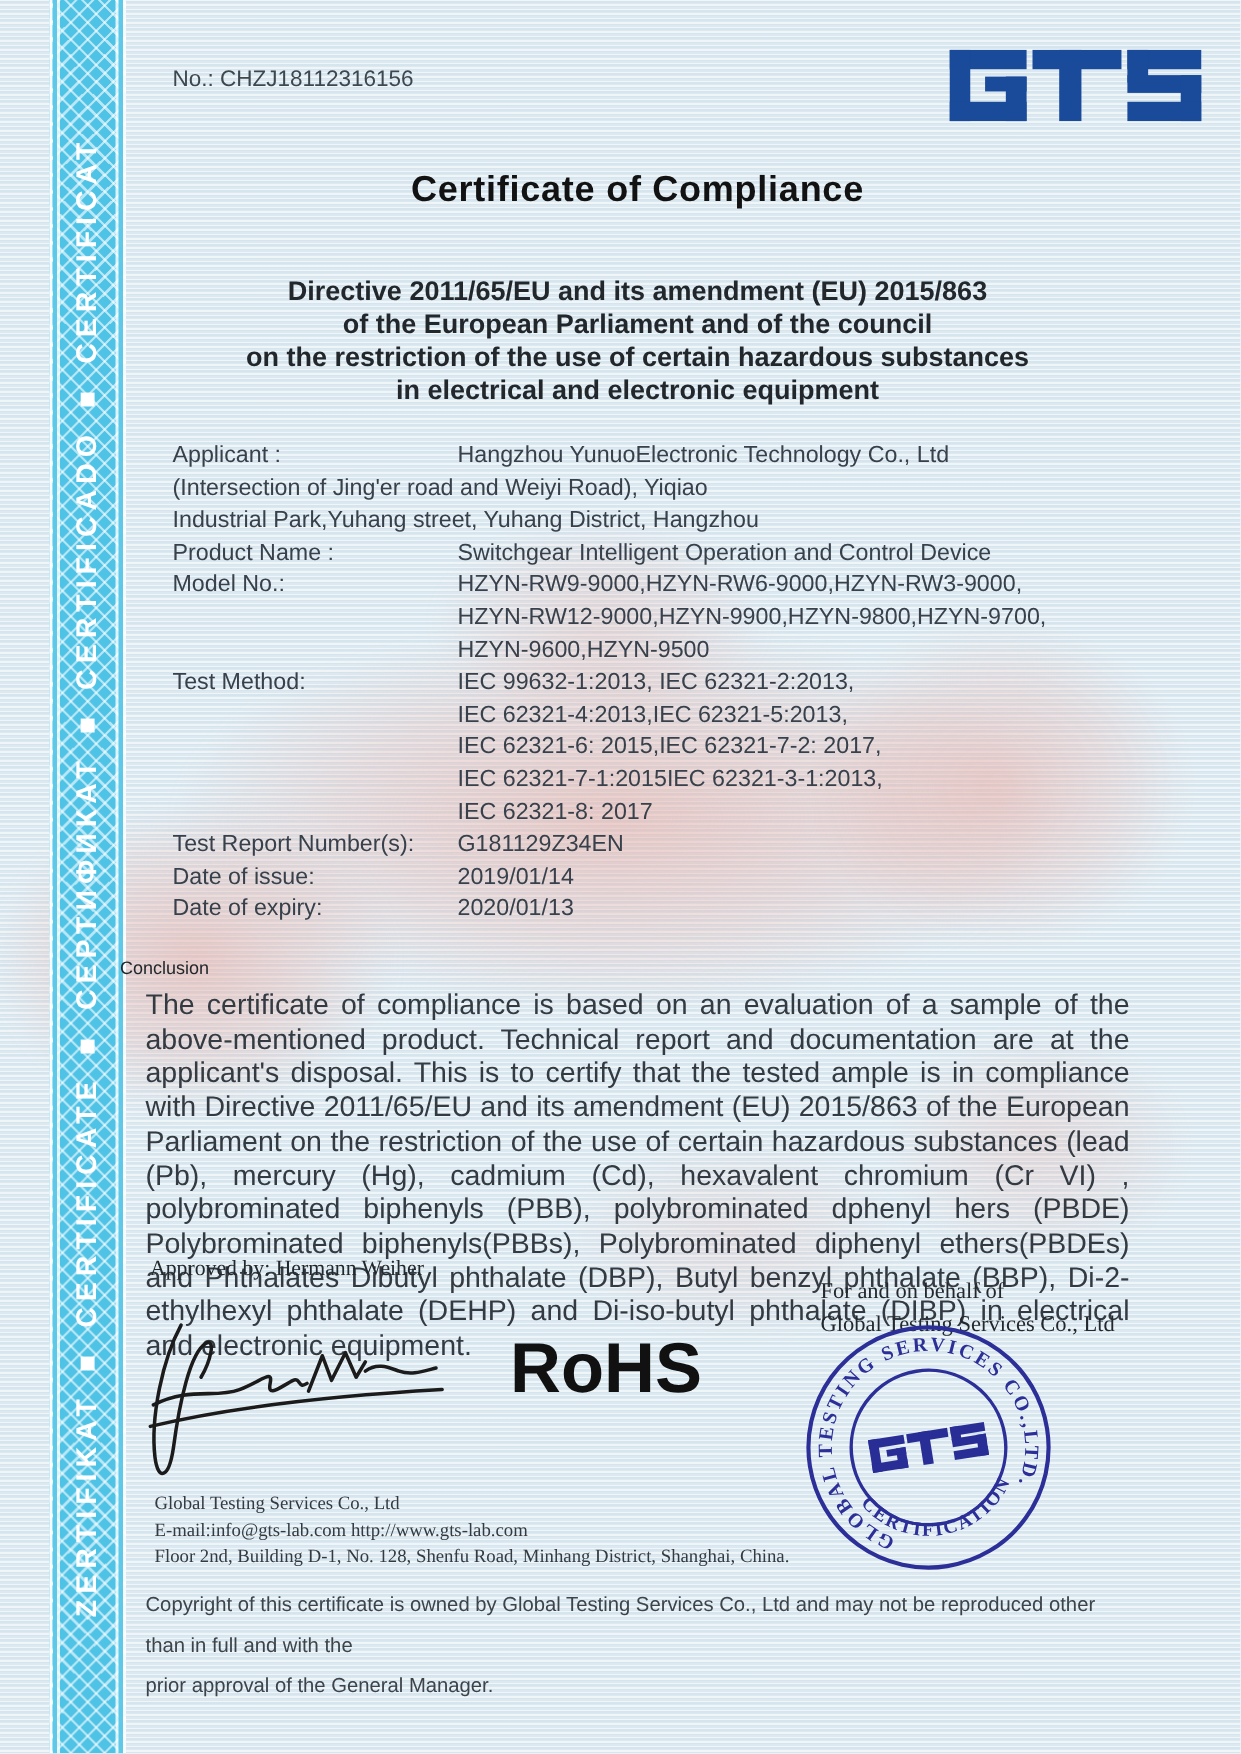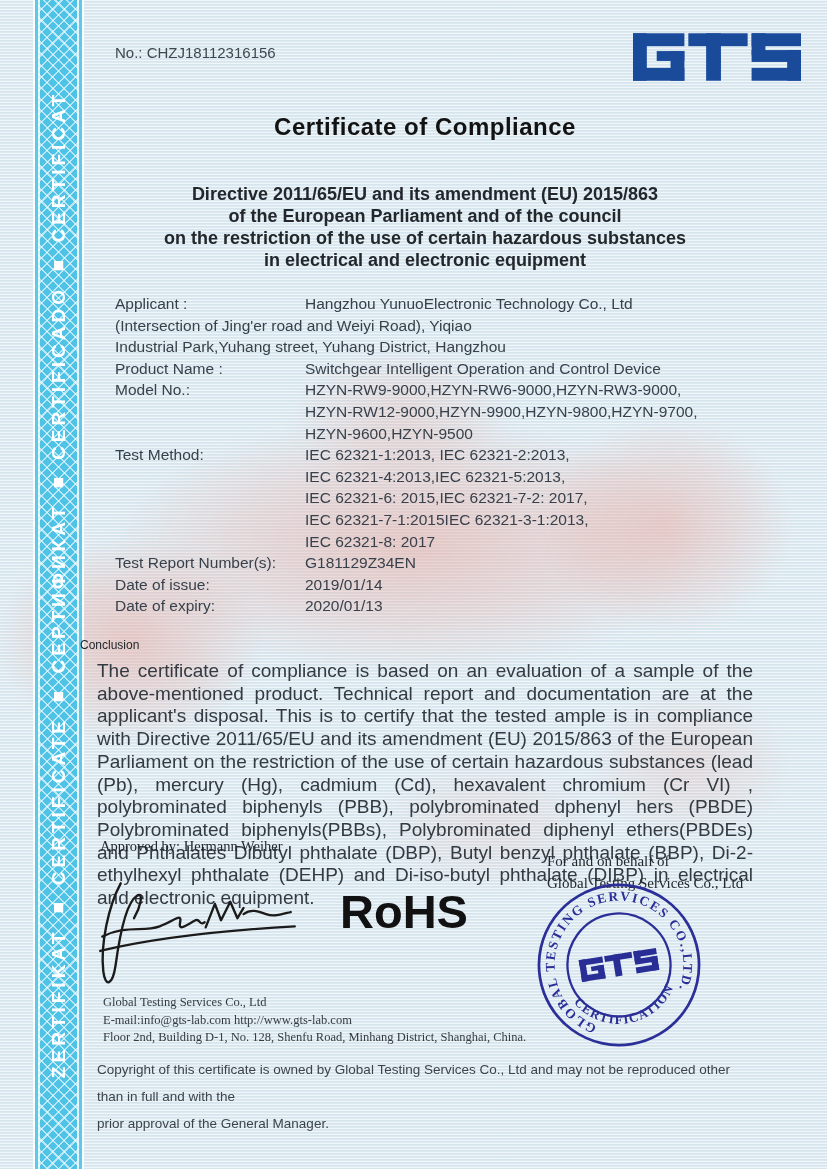--- a/index.html
+++ b/index.html
@@ -147,21 +147,21 @@
         <div class="flabel">Model No.:</div>
         <div class="fvalue">
           <div class="fline">HZYN-RW9-9000,HZYN-RW6-9000,HZYN-RW3-9000,</div>
           <div class="fline">HZYN-RW12-9000,HZYN-9900,HZYN-9800,HZYN-9700,</div>
           <div class="fline">HZYN-9600,HZYN-9500</div>
         </div>
       </div>
       <div class="frow">
         <div class="flabel">Test Method:</div>
         <div class="fvalue">
-          <div class="fline">IEC 62321-1:2013, IEC 62321-2:2013,</div>
+          <div class="fline">IEC 99632-1:2013, IEC 62321-2:2013,</div>
           <div class="fline">IEC 62321-4:2013,IEC 62321-5:2013,</div>
           <div class="fline">IEC 62321-6: 2015,IEC 62321-7-2: 2017,</div>
           <div class="fline">IEC 62321-7-1:2015IEC 62321-3-1:2013,</div>
           <div class="fline">IEC 62321-8: 2017</div>
         </div>
       </div>
       <div class="frow">
         <div class="flabel">Test Report Number(s):</div>
         <div class="fvalue">
           <div class="fline">G181129Z34EN</div>

